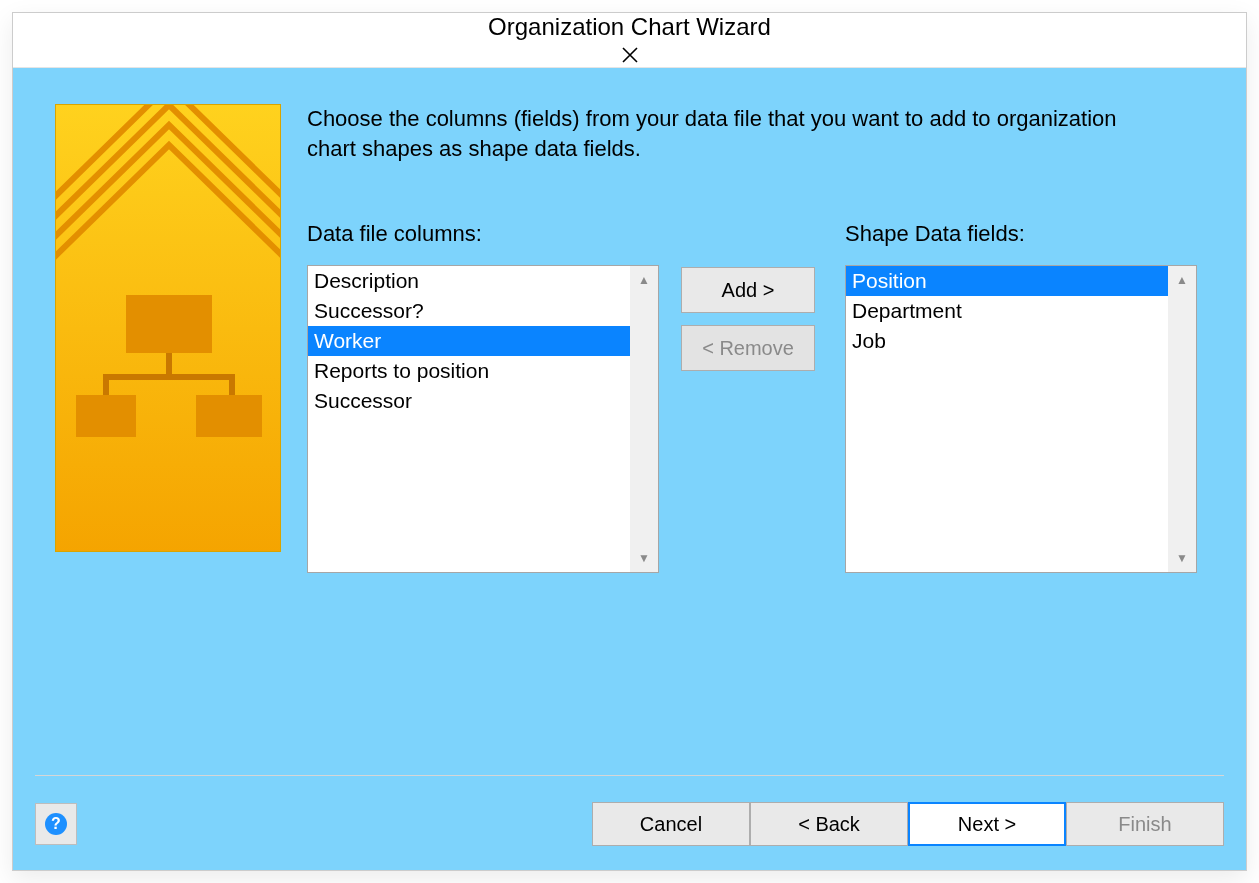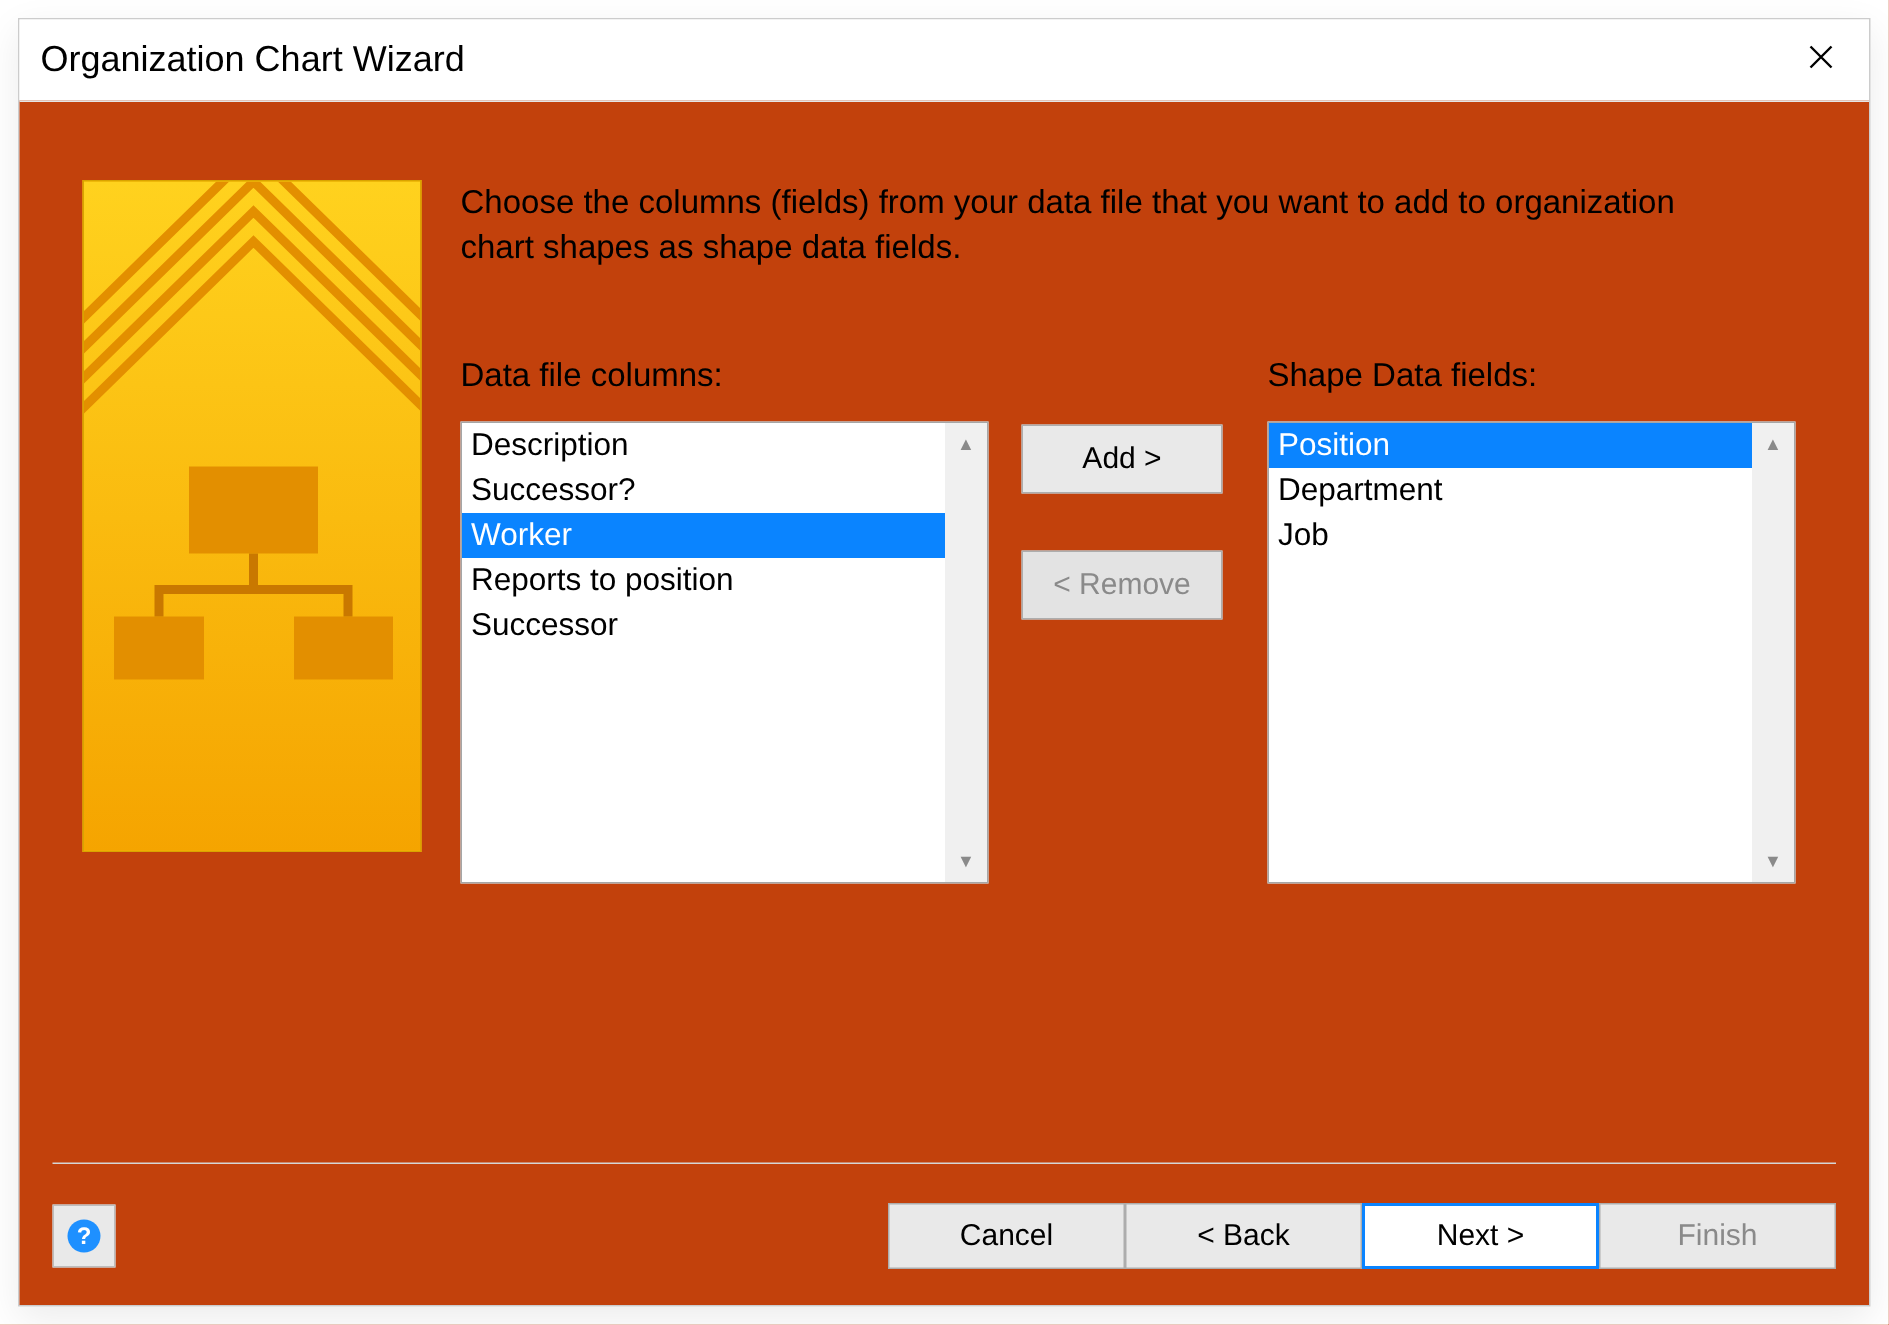--- a/index.html
+++ b/index.html
@@ -20,37 +20,38 @@
     display: flex;
     flex-direction: column;
   }
   .titlebar {
     height: 54px;
     padding: 0 14px;
     display: flex;
     align-items: center;
     justify-content: space-between;
     background: #ffffff;
+    flex-direction: column;
   }
   .titlebar .title {
     font-size: 24px;
     font-weight: 400;
   }
   .close-x {
     font-size: 20px;
     line-height: 1;
     padding: 4px 8px;
     cursor: pointer;
     user-select: none;
   }
   .content-area {
     flex: 1;
-    background: #c2410c;
+    background: #7dd3fc;
     border-top: 1px solid #e5e5e5;
-    padding: 52px 42px 20px 42px;
+    padding: 36px 42px 20px 42px;
     position: relative;
   }
   .wizard-body {
     display: flex;
     gap: 26px;
     align-items: flex-start;
   }
   .wizard-image {
     width: 226px;
     height: 448px;
@@ -116,21 +117,21 @@
   .sb-arrow {
     width: 28px; height: 28px;
     display:flex; align-items:center; justify-content:center;
     color:#8a8a8a;
     font-size:12px;
     user-select:none;
   }
   .mid-buttons {
     display: flex;
     flex-direction: column;
-    gap: 38px;
+    gap: 12px;
     margin-top: 46px;
   }
   .btn {
     height: 46px;
     width: 134px;
     font-size: 20px;
     border: 1px solid #adadad;
     background: #e9e9e9;
     color: #000;
     cursor: pointer;

